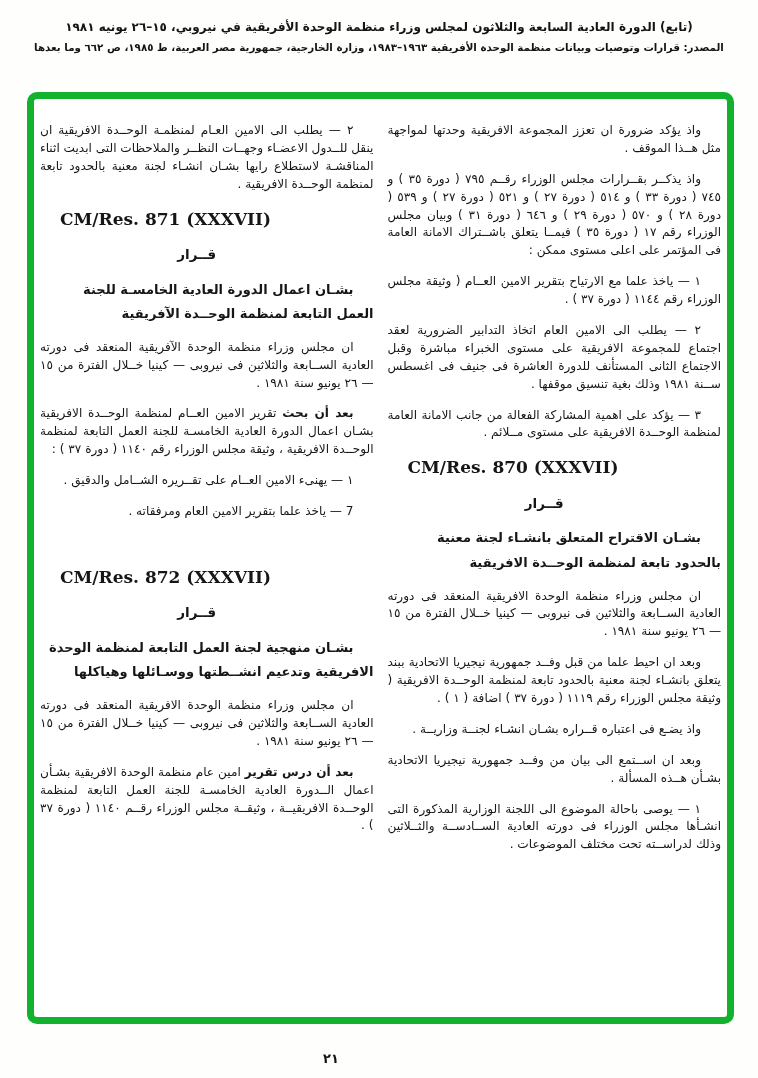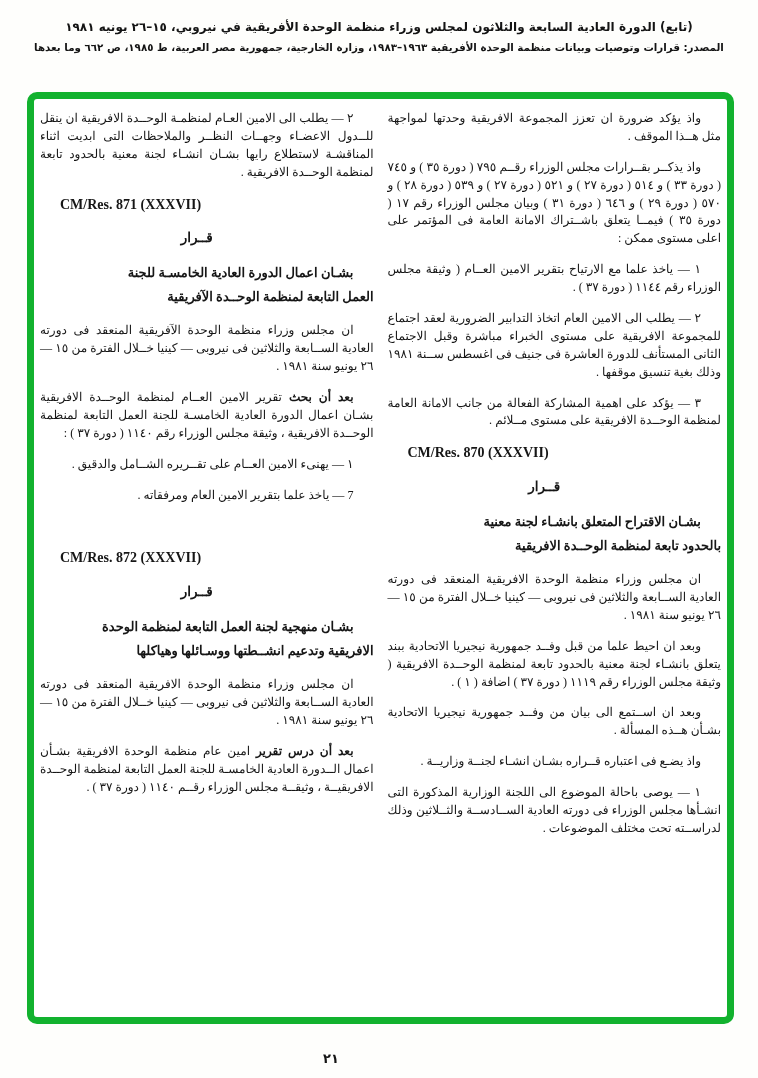--- a/index.html
+++ b/index.html
@@ -20,24 +20,24 @@
     box-sizing:border-box;
     border:7px solid #12b22e;border-radius:10px;
     padding:11px 6px 0 6px;
     display:flex;flex-direction:row;direction:rtl;gap:14px;
     background:#fff;
   }
   .col{
     flex:1 1 0;direction:rtl;text-align:justify;text-justify:inter-word;
     font-size:12.1px;line-height:1.48;color:#161616;
   }
-  .col p{margin:0 0 13px;text-indent:20px;font-family:Liberation Serif, serif;}
+  .col p{margin:12px 0 13px;text-indent:20px;}
   .res-number{
     direction:ltr;text-align:left;
-    font-family:"DejaVu Serif", serif;font-size:14px;font-weight:bold;
+    font-family:"DejaVu Serif", serif;font-size:17px;font-weight:bold;
     margin:27px 0 4px;text-indent:0;
   }
   .res-number.big-gap{margin-top:44px;}
   .decree-heading{
     text-align:center;font-weight:bold;font-size:13.5px;
     margin:12px 0 10px;text-indent:0;
   }
   .decree-subtitle{
     font-weight:bold;font-size:13px;line-height:1.85;
     margin:0 0 13px;text-indent:0;
@@ -67,22 +67,22 @@
     <p>٣ — يؤكد على اهمية المشاركة الفعالة من جانب الامانة العامة لمنظمة الوحــدة الافريقية على مستوى مــلائم .</p>
 
     <p class="res-number">CM/Res. 870 (XXXVII)</p>
     <p class="decree-heading">قــرار</p>
     <p class="decree-subtitle">
       <span>بشـان الاقتراح المتعلق بانشـاء لجنة معنية</span><br>
       <span>بالحدود تابعة لمنظمة الوحــدة الافريقية</span>
     </p>
     <p>ان مجلس وزراء منظمة الوحدة الافريقية المنعقد فى دورته العادية الســابعة والثلاثين فى نيروبى — كينيا خــلال الفترة من ١٥ — ٢٦ يونيو سنة ١٩٨١ .</p>
     <p>وبعد ان احيط علما من قبل وفــد جمهورية نيجيريا الاتحادية ببند يتعلق بانشـاء لجنة معنية بالحدود تابعة لمنظمة الوحــدة الافريقية ( وثيقة مجلس الوزراء رقم ١١١٩ ( دورة ٣٧ ) اضافة ( ١ ) .</p>
+    <p>واذ يضـع فى اعتباره قــراره بشـان انشـاء لجنــة وزاريــة .</p>
     <p>وبعد ان اســتمع الى بيان من وفــد جمهورية نيجيريا الاتحادية بشـأن هــذه المسألة .</p>
-    <p>واذ يضـع فى اعتباره قــراره بشـان انشـاء لجنــة وزاريــة .</p>
     <p>١ — يوصى باحالة الموضوع الى اللجنة الوزارية المذكورة التى انشـأها مجلس الوزراء فى دورته العادية الســادســة والثــلاثين وذلك لدراســته تحت مختلف الموضوعات .</p>
   </div>
 
   <div class="col">
     <p>٢ — يطلب الى الامين العـام لمنظمـة الوحــدة الافريقية ان ينقل للــدول الاعضـاء وجهــات النظــر والملاحظات التى ابديت اثناء المناقشـة لاستطلاع رايها بشـان انشـاء لجنة معنية بالحدود تابعة لمنظمة الوحــدة الافريقية .</p>
 
     <p class="res-number">CM/Res. 871 (XXXVII)</p>
     <p class="decree-heading">قــرار</p>
     <p class="decree-subtitle">
       <span>بشـان اعمال الدورة العادية الخامسـة للجنة</span><br>

